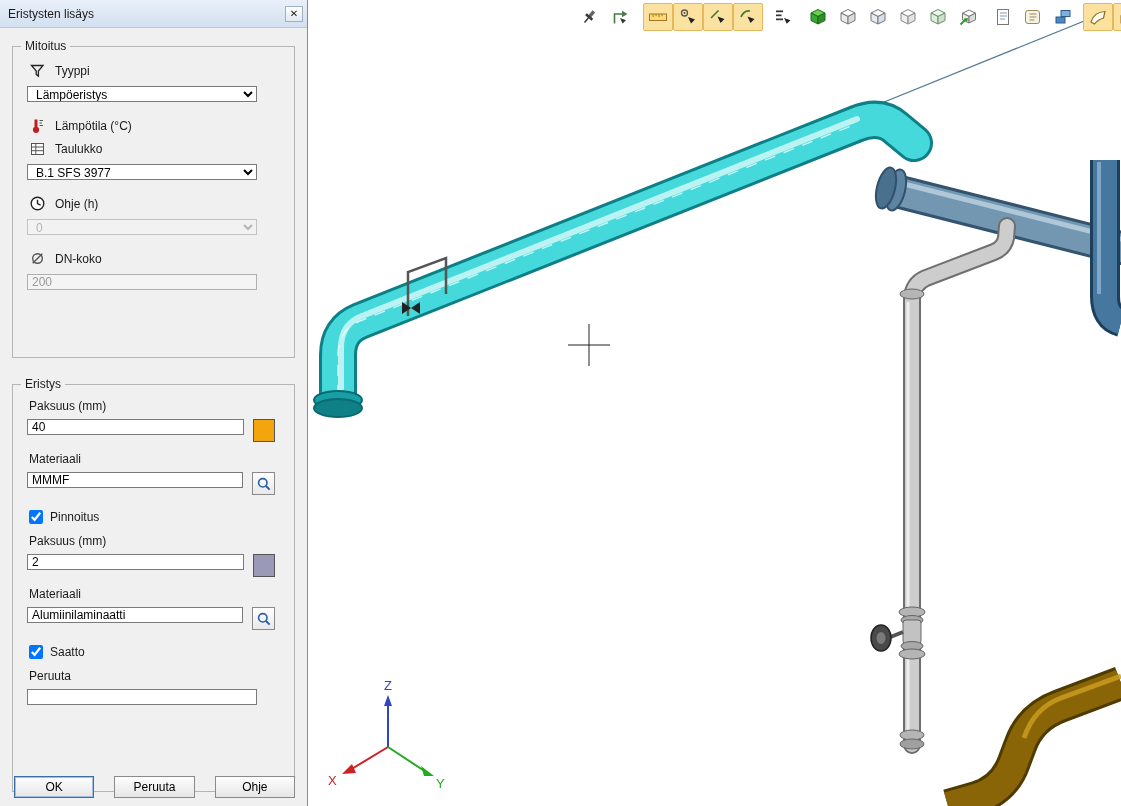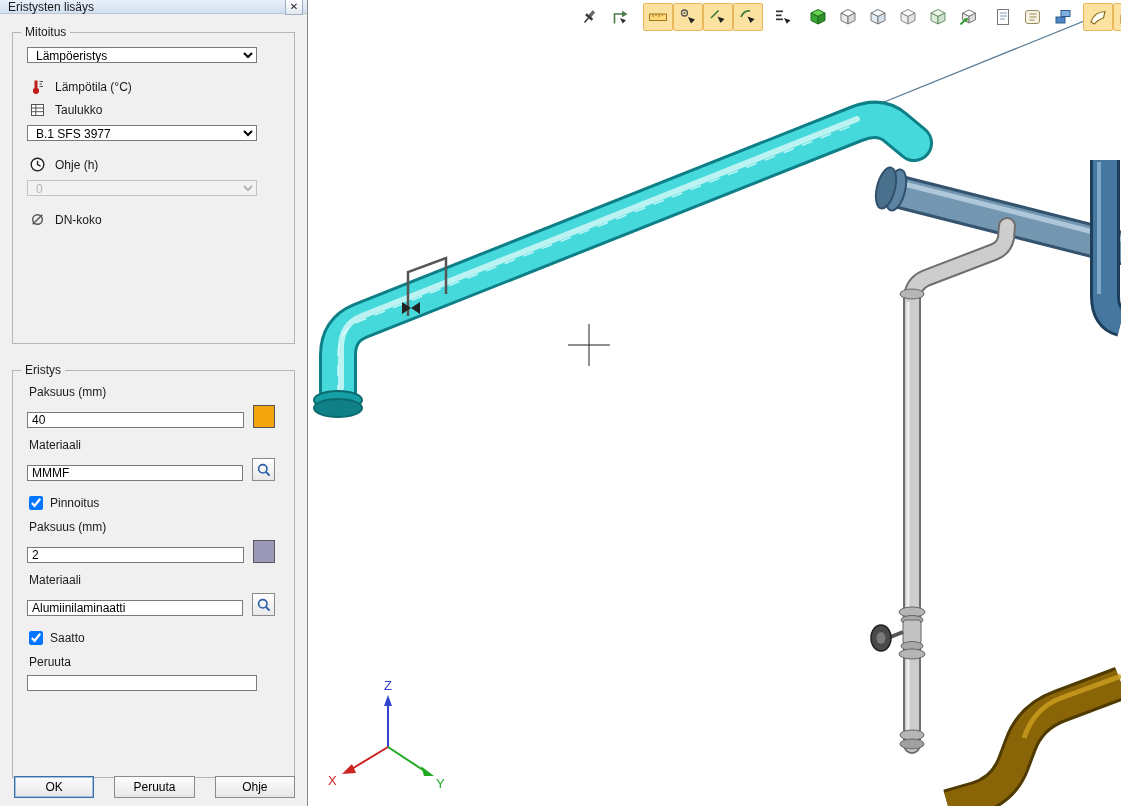--- a/index.html
+++ b/index.html
@@ -2,39 +2,39 @@
 <html><head>
 <meta charset="utf-8">
 <style>
   * { box-sizing: border-box; margin: 0; padding: 0; }
   html,body { width:1121px; height:806px; overflow:hidden;
     font-family:"Liberation Sans", sans-serif; font-size:12px; color:#1a1a1a; background:#fff; }
 
   
   .panel { position:absolute; left:0; top:0; width:308px; height:806px;
     background:#f0f0f0; border-right:1px solid #8a8a8a; }
-  .titlebar { height:14px; background:linear-gradient(#e9f0fa,#d3e0f0);
+  .titlebar { height:28px; background:linear-gradient(#e9f0fa,#d3e0f0);
     border-bottom:1px solid #b9c6d6; display:flex; align-items:center; padding:0 4px 0 8px; }
   .titlebar .title { flex:1; font-size:12px; }
   .close-btn { width:18px; height:16px; background:linear-gradient(#fff,#e3e9f2);
     border:1px solid #9fb0c4; font-size:10px; line-height:14px; text-align:center; cursor:pointer; }
 
   .group { position:relative; border:1px solid #b5b5b5; margin:18px 12px 0 12px;
     padding:14px 19px 12px 14px; }
   .group-label { position:absolute; top:-8px; left:8px; background:#f0f0f0; padding:0 4px; }
 
   .field-head { display:flex; align-items:center; gap:9px; margin:2px 0 7px 2px; }
   .field-head svg { flex:0 0 auto; }
   select, input[type=text] { width:230px; height:16px; border:1px solid #7a7a7a;
     background:#fff; font-family:inherit; font-size:12px; padding:0 4px; }
   select { margin-bottom:13px; }
   select:disabled, input:disabled { color:#9a9a9a; background:#f4f4f4; border-color:#b0b0b0; }
 
   .flabel { margin:10px 0 6px 2px; }
-  .row { display:flex; align-items:flex-end; gap:9px; }
+  .row { display:flex; align-items:flex-start; gap:9px; }
   .swatch { width:23px; height:23px; border:1px solid #555; }
   .swatch.orange { background:#f2a50c; }
   .swatch.gray { background:#9a9ab8; }
   .mini-btn { width:24px; height:23px; background:linear-gradient(#fff,#e8e8e8);
     border:1px solid #8a8a8a; display:flex; align-items:center; justify-content:center; cursor:pointer; }
   .check-row { display:flex; align-items:flex-end; gap:7px; margin:15px 0 4px 2px; }
   .check-row input { width:14px; height:14px; }
 
   .btn-row { position:absolute; bottom:8px; left:14px; right:12px; display:flex; gap:20px; }
   .btn { flex:1; height:22px; background:linear-gradient(#fdfdfd,#e6e6e6);
@@ -61,20 +61,26 @@
   <div class="titlebar">
     <span class="title">Eristysten lisäys</span>
     <span class="close-btn">
       <span>✕</span>
     </span>
   </div>
 
   <div class="group" style="height:312px;">
     <span class="group-label">Mitoitus</span>
 
+    <div class="field-head">
+      <svg width="17" height="16" viewBox="0 0 17 16">
+        <path d="M2.5 2.5 h11.5 l-4.6 5.6 v5 l-2.2 -1.7 v-3.3 Z" fill="none" stroke="#222" stroke-width="1.3"></path>
+      </svg>
+      <span>Tyyppi</span>
+    </div>
     <select>
       <option>Lämpöeristys</option>
     </select>
 
     <div class="field-head">
       <svg width="17" height="17" viewBox="0 0 17 17">
         <line x1="7" y1="2.5" x2="7" y2="10.5" stroke="#c21d1d" stroke-width="3"></line>
         <circle cx="7" cy="12.8" r="3.1" fill="#c21d1d"></circle>
         <path d="M10.5 3.5h3.5 M10.5 6h2.5 M10.5 8.5h3.5" stroke="#555" stroke-width="1"></path>
       </svg>
@@ -103,20 +109,21 @@
       <option>0</option>
     </select>
 
     <div class="field-head">
       <svg width="17" height="17" viewBox="0 0 17 17">
         <circle cx="8.5" cy="8.5" r="4.8" fill="none" stroke="#555" stroke-width="1.4"></circle>
         <line x1="3.7" y1="13.3" x2="13.3" y2="3.7" stroke="#555" stroke-width="1.4"></line>
       </svg>
       <span>DN-koko</span>
     </div>
+    <input type="text" disabled="" value="200" style="">
   </div>
 
   <div class="group" style="margin-top:26px; height:408px;">
     <span class="group-label">Eristys</span>
 
     <div class="flabel" style="margin-top:0;">Paksuus (mm)</div>
     <div class="row">
       <input type="text" value="40" style="">
       <span class="swatch orange"></span>
     </div>

